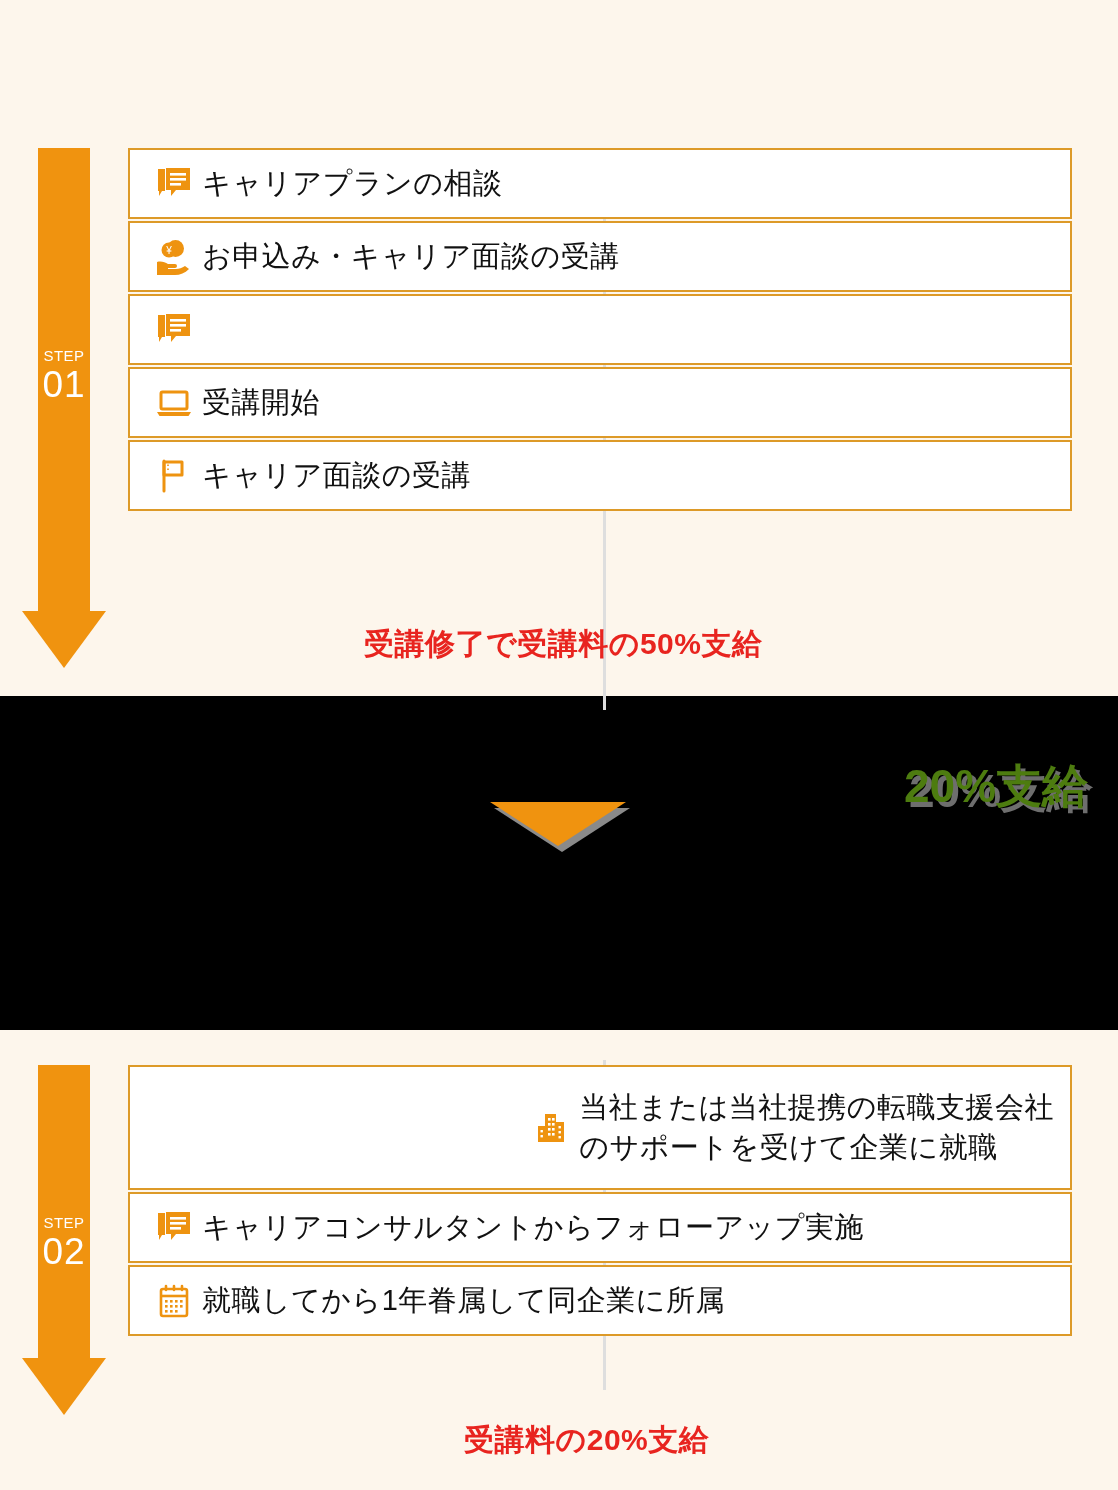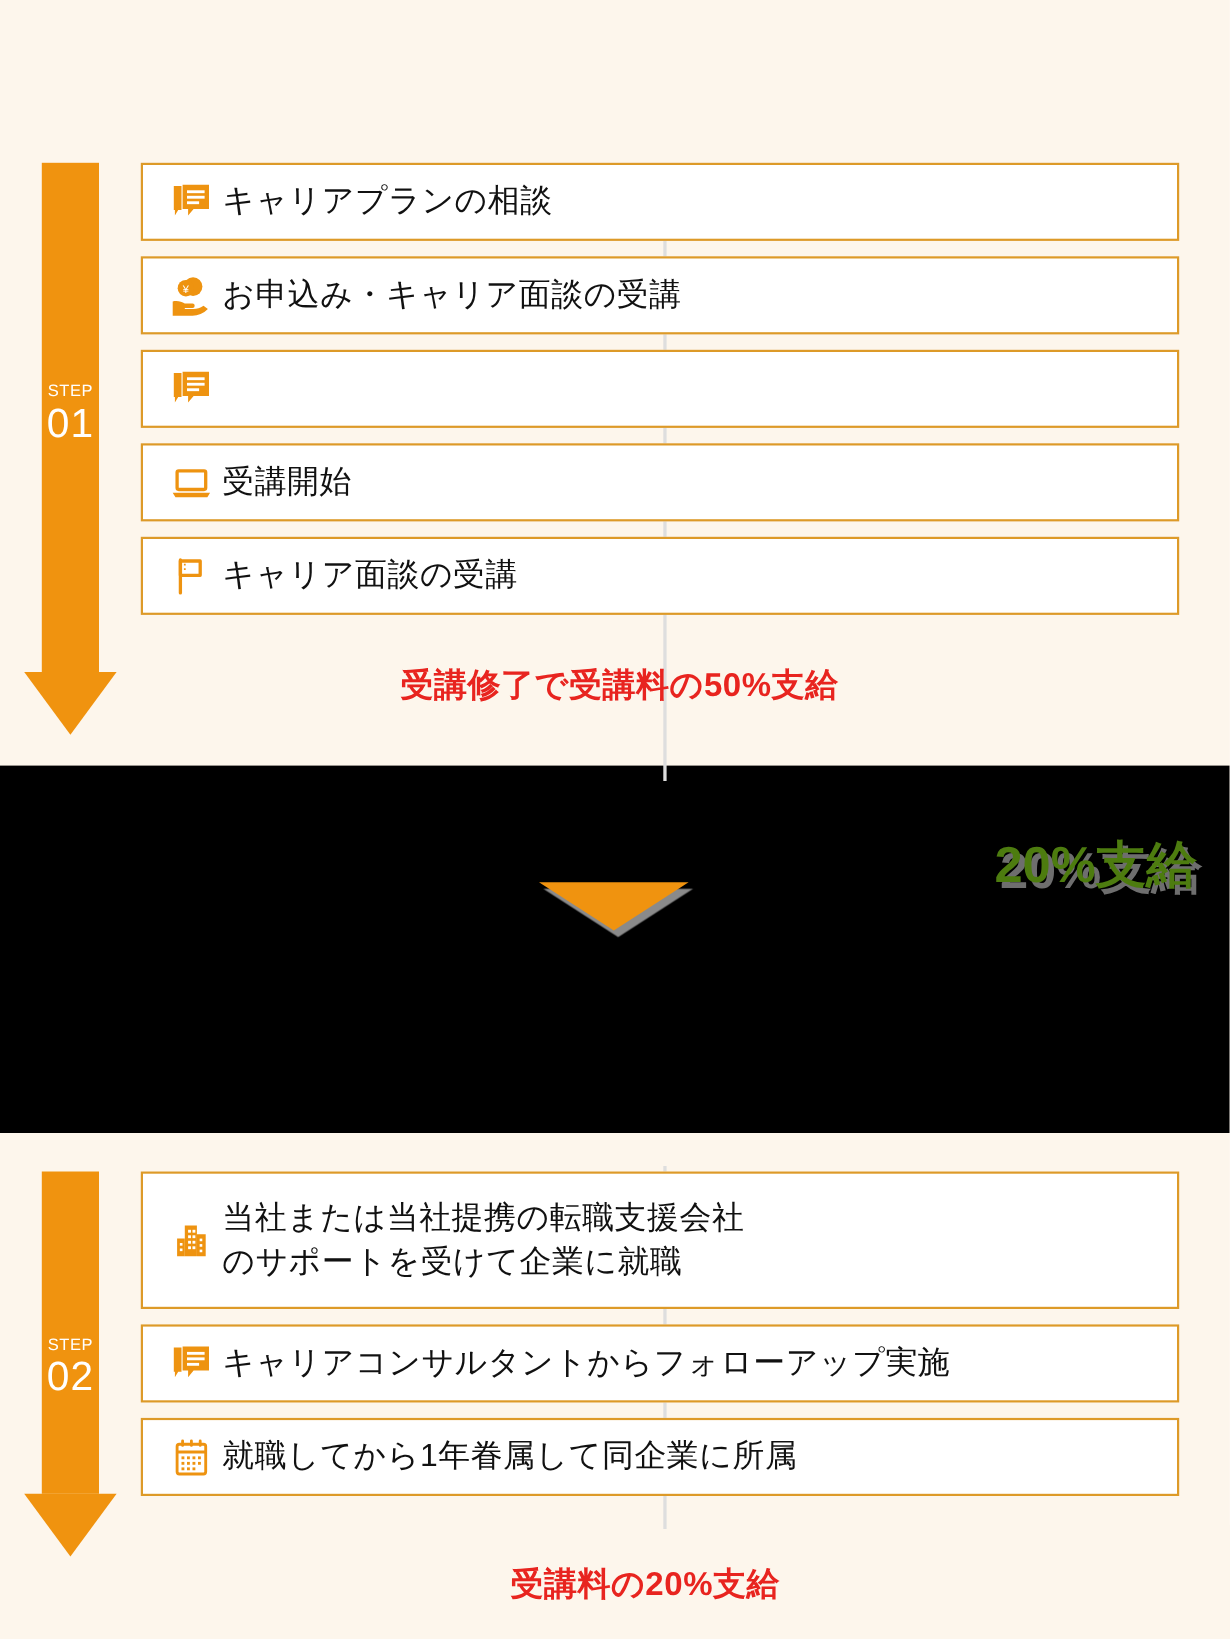--- a/index.html
+++ b/index.html
@@ -111,25 +111,25 @@
   }
   #cards-01 { top: 148px; }
   #cards-02 { top: 1065px; }
 
   .card {
     box-sizing: border-box;
     background: #ffffff;
     border: 2px solid #dd9a28;
     display: flex;
     align-items: center;
-    margin-bottom: 14px;
+    margin-bottom: 2px;
     padding: 0 16px;
     min-height: 71px;
   }
-  .card.tall { min-height: 125px; }
+  .card.tall { min-height: 125px; justify-content: flex-end; }
 
   .card-icon {
     flex: 0 0 auto;
     width: 56px;
     display: flex;
     align-items: center;
     justify-content: center;
     color: #ee9310;
   }
   .card-icon svg { display: block; }
@@ -144,21 +144,21 @@
   }
 
   
   .payout {
     position: absolute;
     color: #e8241f;
     font-size: 30px;
     font-weight: bold;
     letter-spacing: 0.5px;
   }
-  #payout-01 { left: 364px; top: 603px; }
+  #payout-01 { left: 364px; top: 624px; }
   #payout-02 { left: 464px; top: 1408px; margin-top: 12px; }
 
   
   .mid-triangle {
     position: absolute;
     left: 490px;
     top: 802px;
     width: 0;
     height: 0;
     border-left: 68px solid transparent;

